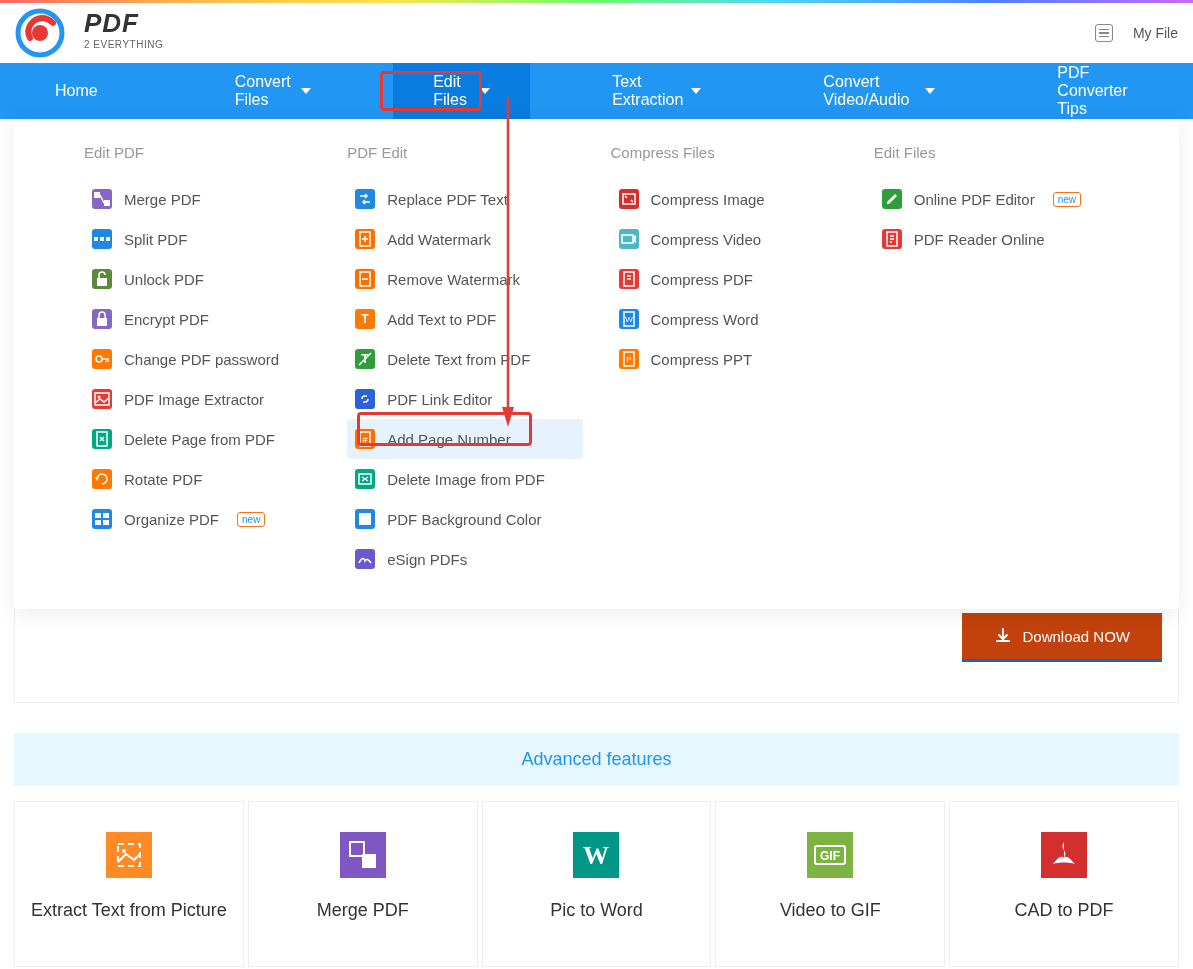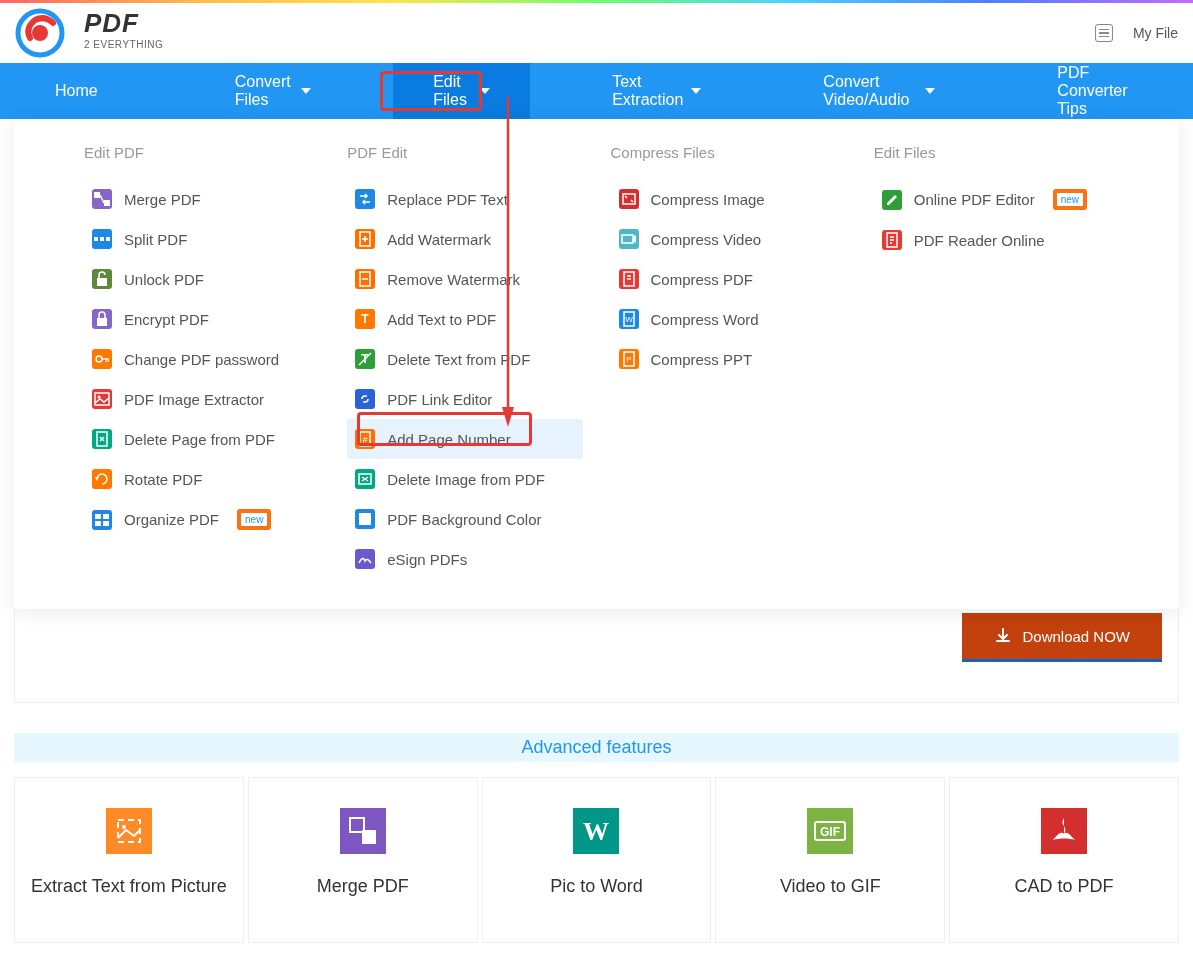--- a/index.html
+++ b/index.html
@@ -24,26 +24,26 @@
 .nav-item.tips { padding: 0 40px; }
 .chevron { width: 0; height: 0; border-left: 5px solid transparent; border-right: 5px solid transparent; border-top: 6px solid #fff; margin-left: 8px; }
 .highlight-box-nav { position: absolute; border: 3px solid #e53935; border-radius: 4px; top: 8px; left: 380px; width: 102px; height: 40px; pointer-events: none; }
 .dropdown { background: #fff; box-shadow: 0 4px 20px rgba(0,0,0,0.08); margin: 0 14px; padding: 25px 70px 30px 70px; display: flex; gap: 28px; position: relative; }
 .column { flex: 1; }
 .col-title { color: #999; font-size: 15px; margin-bottom: 18px; }
 .menu-item { display: flex; align-items: center; gap: 12px; padding: 10px 8px; cursor: pointer; border-radius: 3px; }
 .menu-item.highlighted { background: #e6f3ff; }
 .menu-item .icon { width: 20px; height: 20px; border-radius: 3px; display: flex; align-items: center; justify-content: center; color: #fff; font-size: 11px; flex-shrink: 0; }
 .menu-item .label { color: #555; font-size: 15px; white-space: nowrap; }
-.badge-new { border: 4px solid #f97316; color: #2196f3; font-size: 10px; padding: 1px 4px; border-radius: 3px; margin-left: 6px; }
+.badge-new { border: 1px solid #f97316; color: #2196f3; font-size: 10px; padding: 1px 4px; border-radius: 3px; margin-left: 6px; }
 .arrow-annotation { position: absolute; left: 488px; top: -22px; pointer-events: none; }
 .highlight-box-item { position: absolute; border: 3px solid #e53935; border-radius: 4px; left: 343px; top: 293px; width: 175px; height: 34px; pointer-events: none; }
 .download-bar { margin: 0 14px; display: flex; justify-content: flex-end; padding: 4px 0 40px 0; border-right: 1px solid #eee; border-left: 1px solid #eee; border-bottom: 1px solid #eee; }
 .download-btn { background: #c2410c; color: #fff; padding: 14px 32px; display: flex; align-items: center; gap: 10px; cursor: pointer; margin-right: 16px; font-size: 15px; border-bottom: 3px solid #1565c0; }
-.adv-features { margin: 30px 14px 0 14px; background: #e6f7ff; text-align: center; padding: 4px 0; color: #2196f3; font-size: 18px; }
+.adv-features { margin: 30px 14px 0 14px; background: #e6f7ff; text-align: center; padding: 16px 0; color: #2196f3; font-size: 18px; }
 .cards { margin: 15px 14px 0 14px; display: flex; gap: 4px; }
 .card { flex: 1; border: 1px solid #eee; display: flex; flex-direction: column; align-items: center; padding: 30px 10px 45px 10px; cursor: pointer; }
 .card-icon { width: 46px; height: 46px; border-radius: 0; margin-bottom: 22px; display: flex; align-items: center; justify-content: center; color: #fff; font-size: 18px; font-weight: bold; }
 .card-label { color: #333; font-size: 18px; }
 .ic-bg-purple { background: #8866c4; }
 .ic-bg-teal { background: #00a884; }
 .ic-bg-purple2 { background: #6a5acd; }
 .ic-bg-green { background: #2e9e3a; }
 .ic-bg-orange { background: #ff7800; }
 .ic-bg-blue { background: #1e88e5; }

